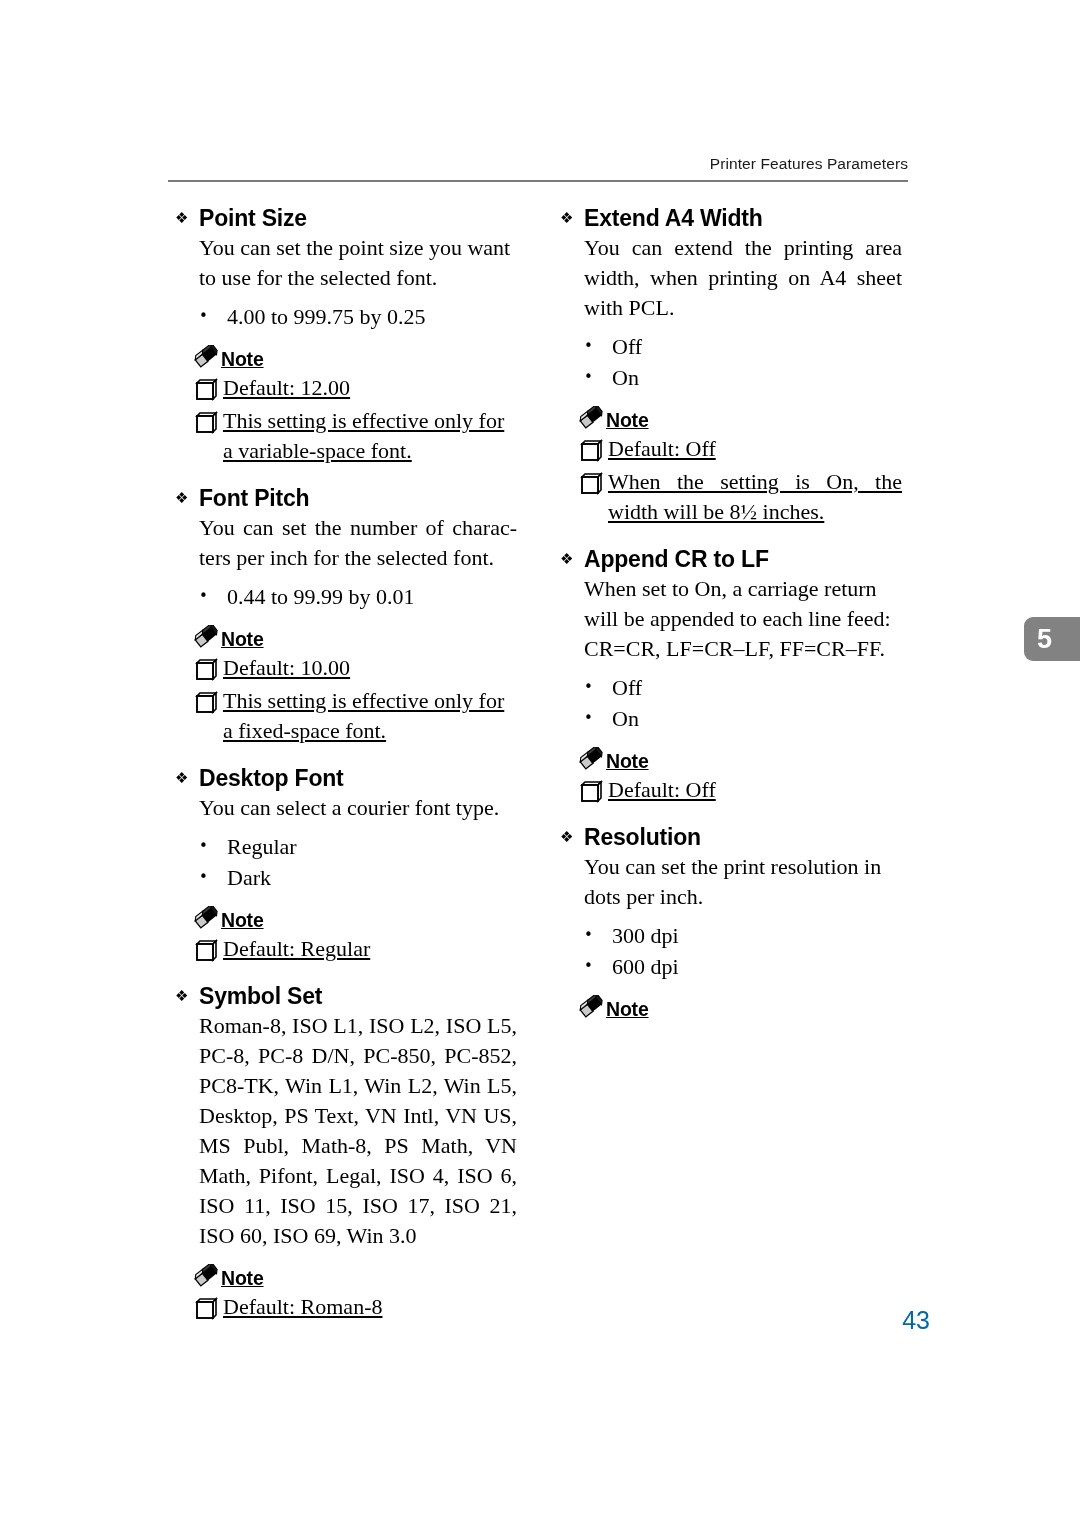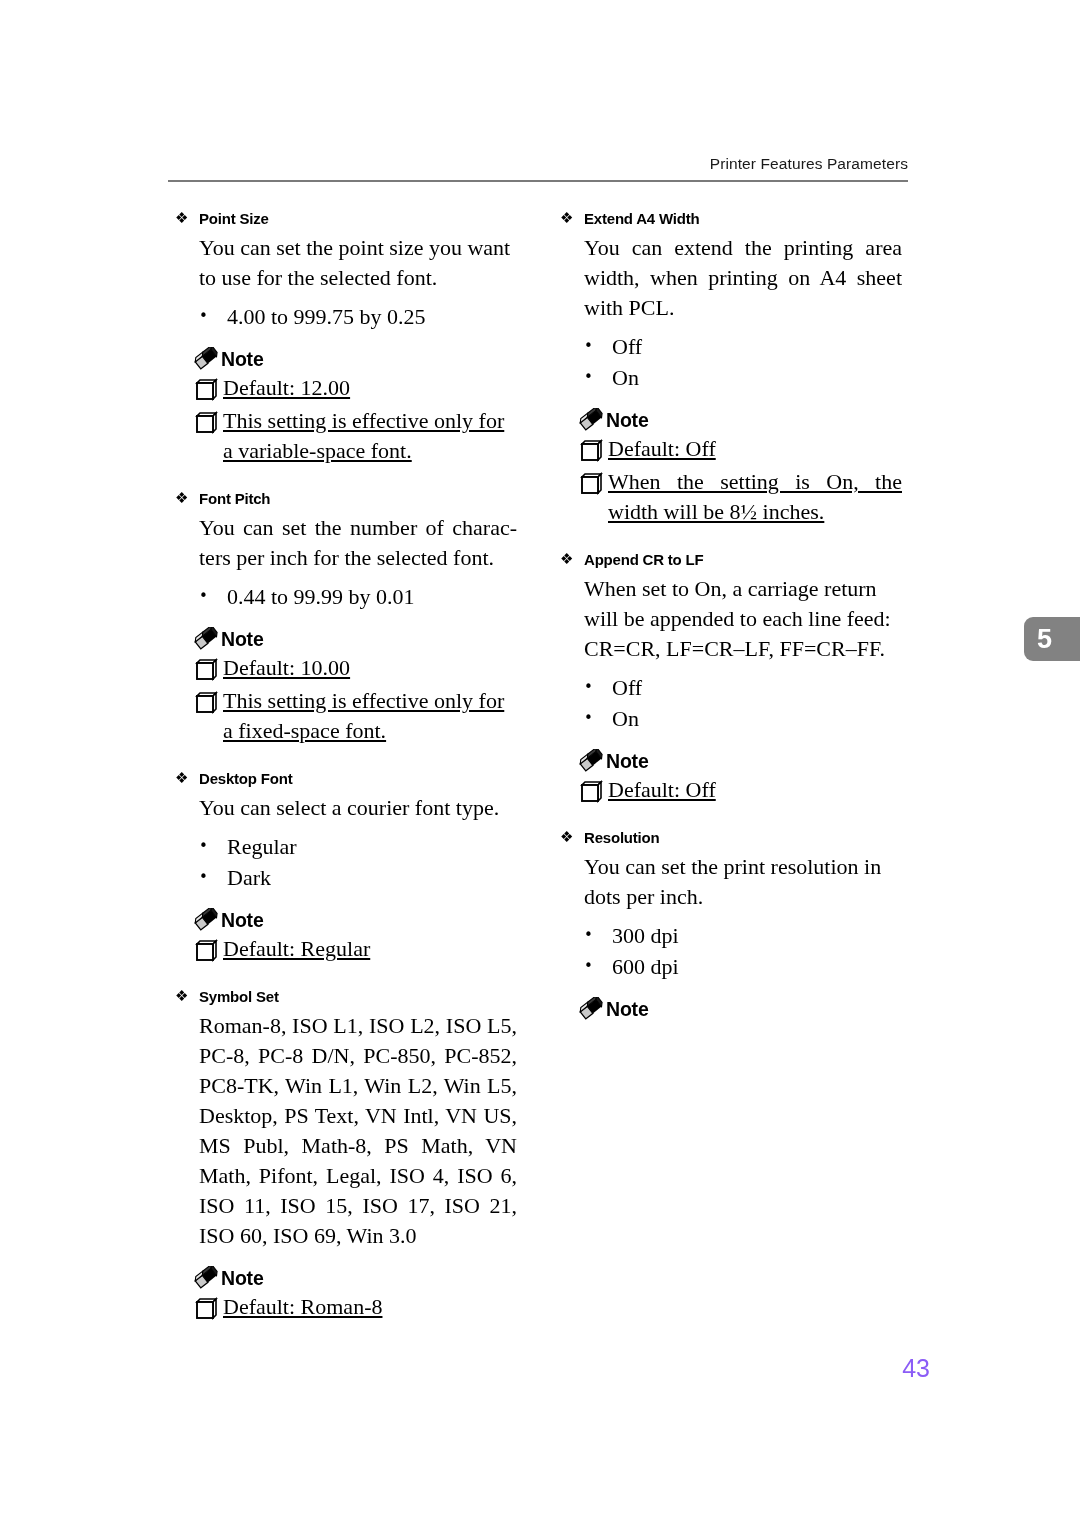--- a/index.html
+++ b/index.html
@@ -60,26 +60,26 @@
     font-weight: bold;
     line-height: 44px;
     padding-left: 13px;
     box-sizing: border-box;
   }
 
   
   .page-number {
     position: absolute;
     left: 168px;
-    top: 1354px;
+    top: 1306px;
     width: 762px;
     text-align: right;
     font-family: "Liberation Sans", "DejaVu Sans", sans-serif;
     font-size: 25px;
-    color: #8b5cf6;
+    color: #0369a1;
   }
 
   
   .col {
     position: absolute;
     top: 205px;
     width: 342px;
   }
   .col-left  { left: 175px; }
   .col-right { left: 560px; }
@@ -96,21 +96,21 @@
     flex: 0 0 auto;
     width: 24px;
     font-family: "DejaVu Sans", sans-serif;
     font-size: 15px;
     line-height: 27px;
     color: #000;
   }
   .section-title {
     font-family: "Liberation Sans", "DejaVu Sans", sans-serif;
     font-weight: bold;
-    font-size: 15px;
+    font-size: 23px;
     line-height: 27px;
     letter-spacing: -0.2px;
   }
 
   
   .body-para {
     margin-left: 24px;
     font-size: 22px;
     line-height: 30px;
     text-align: justify;
@@ -139,24 +139,25 @@
     text-align: left;
     font-family: "DejaVu Sans", sans-serif;
     font-size: 15px;
     line-height: 31px;
   }
   .bullet-text { flex: 1 1 auto; }
 
   
   .note-head {
     display: flex;
-    align-items: flex-end;
+    align-items: flex-start;
     margin-top: 14px;
     margin-bottom: 0px;
     margin-left: 18px;
+    text-decoration: underline;
   }
   .pencil-icon {
     flex: 0 0 auto;
     width: 28px;
     height: 24px;
     position: relative;
     top: -1px;
   }
   .note-label {
     font-family: "Liberation Sans", "DejaVu Sans", sans-serif;

